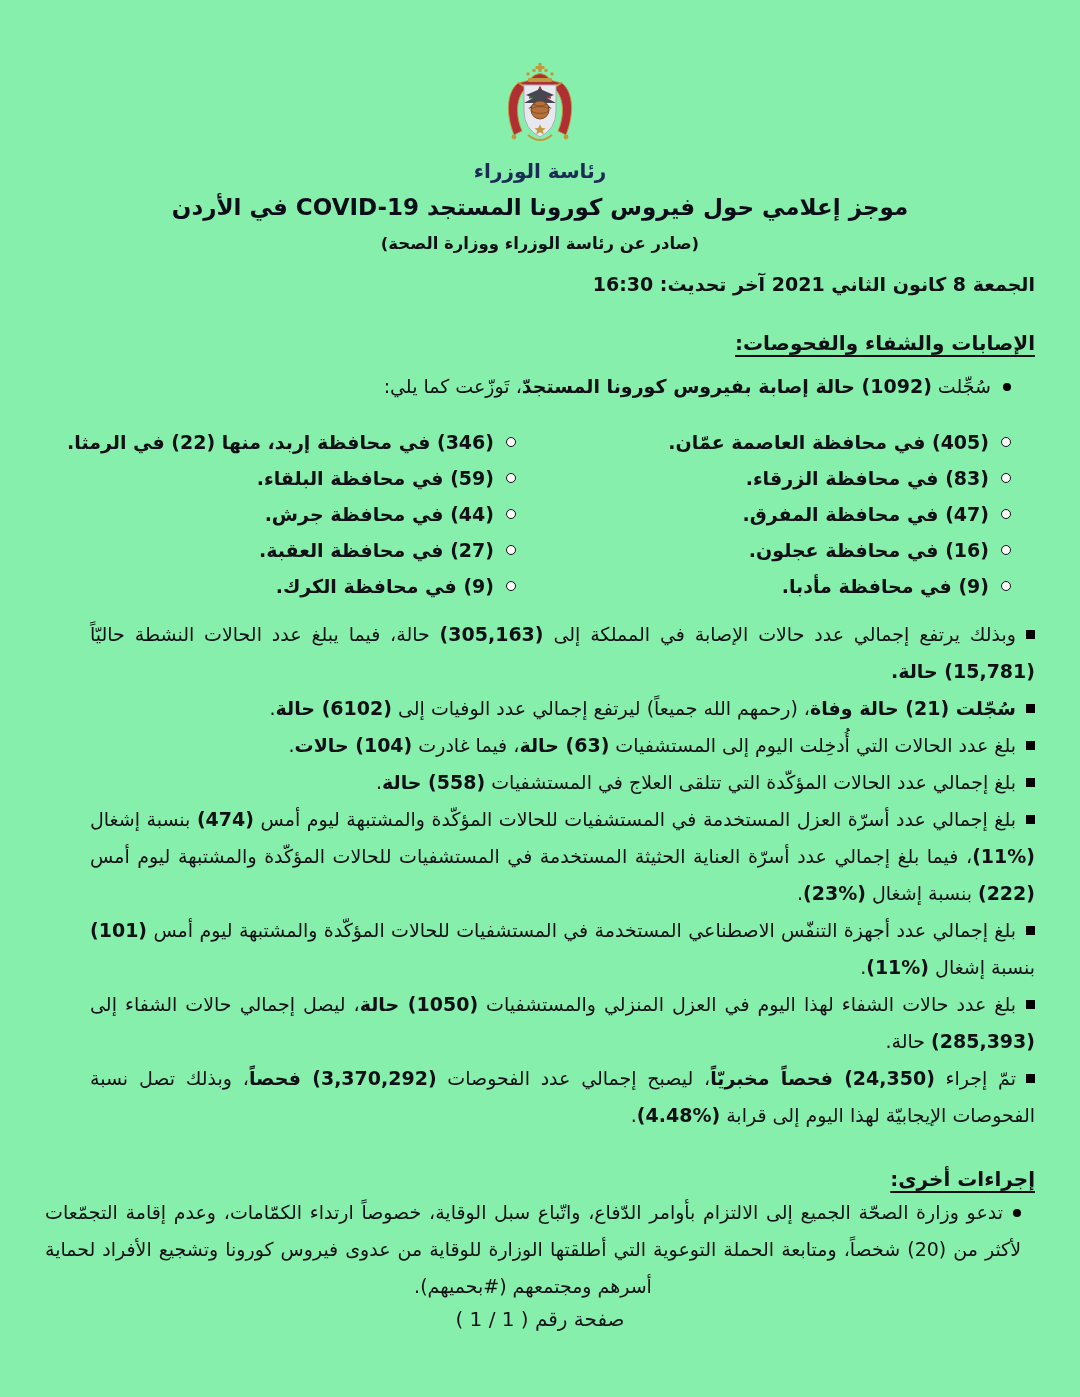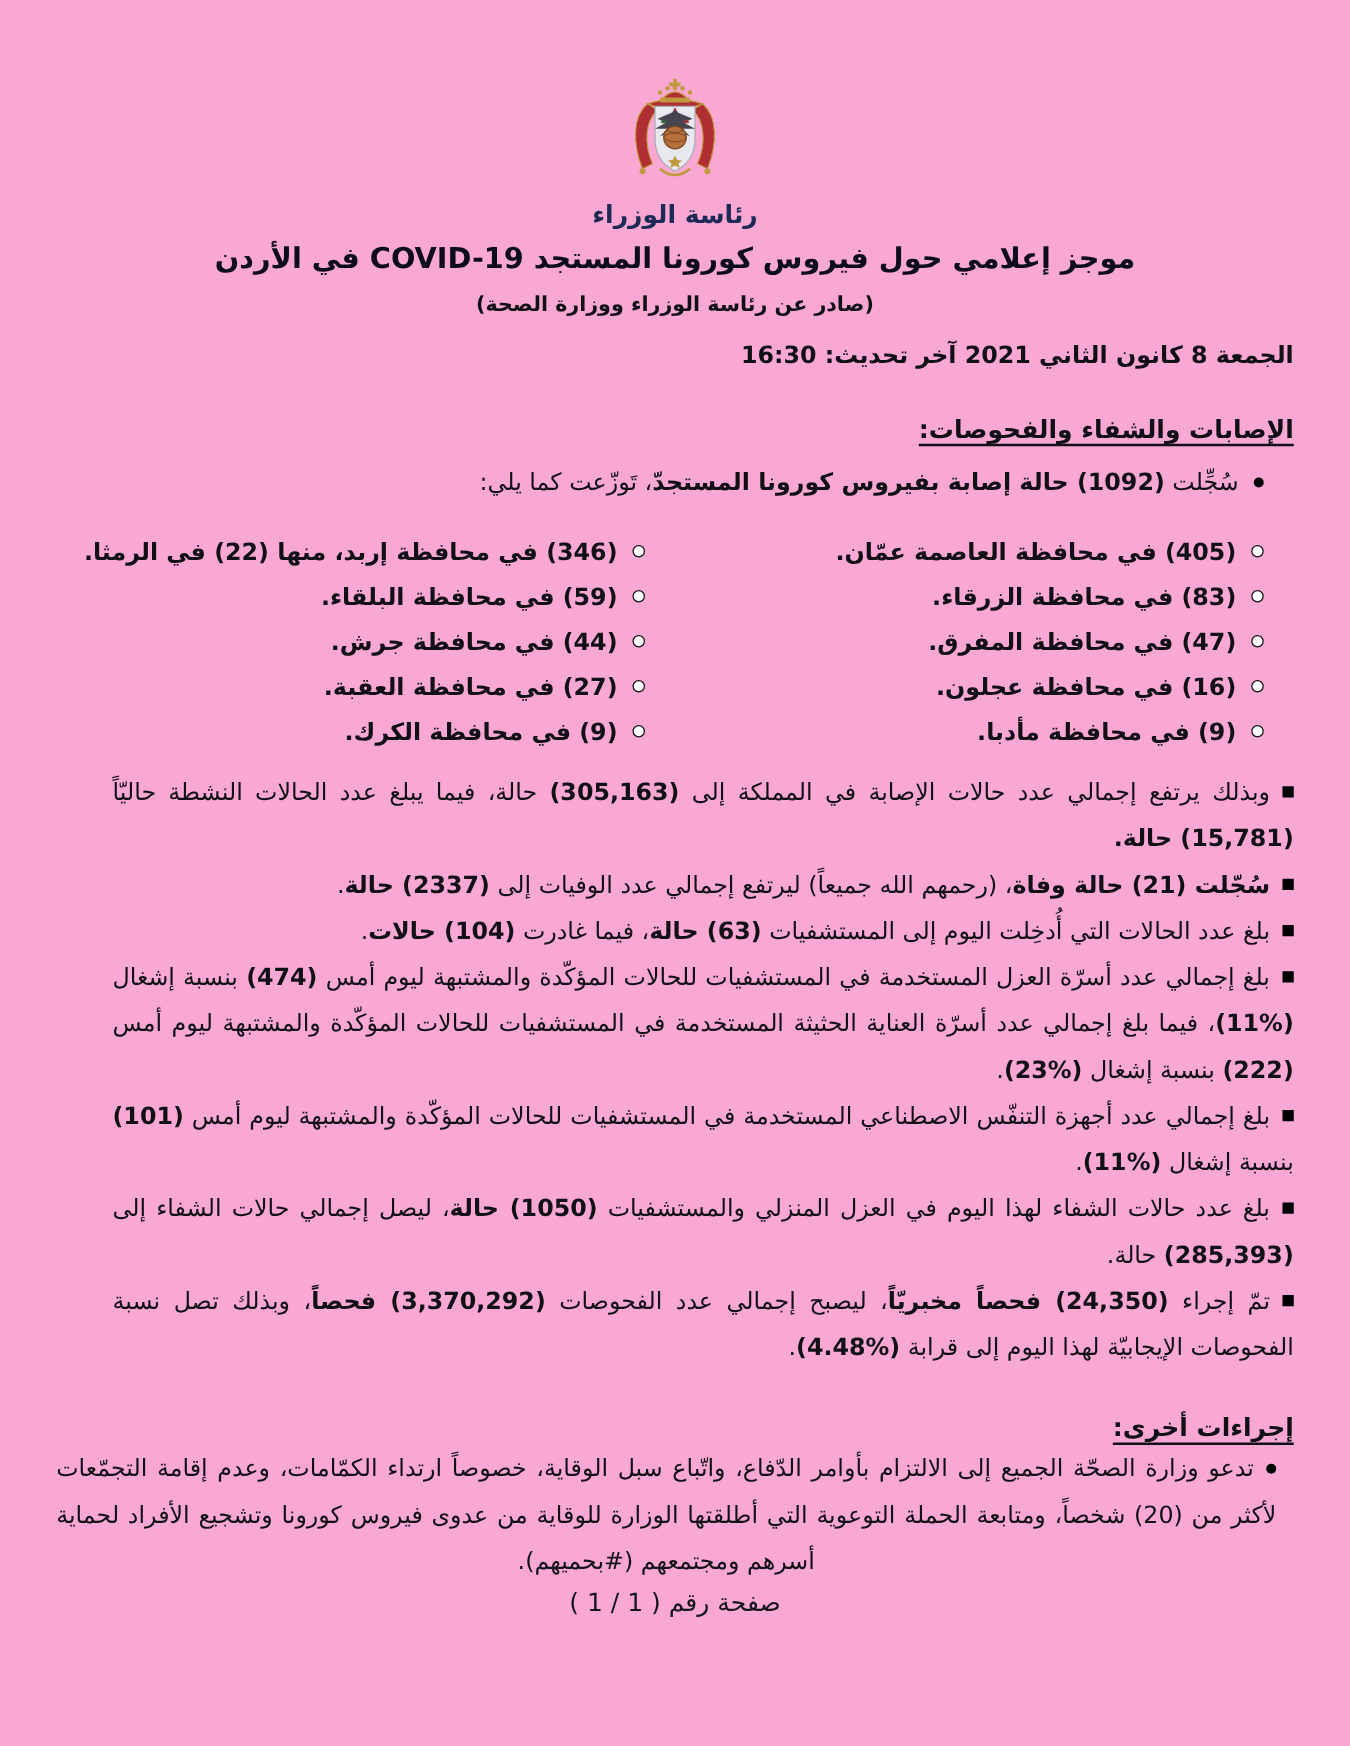--- a/index.html
+++ b/index.html
@@ -1,20 +1,20 @@
 <!DOCTYPE html>
 <html lang="ar" dir="rtl"><head>
 <meta charset="utf-8">
 <style>
   html,body{margin:0;padding:0;background:#ffffff;}
   .page{
     position:relative;
     width:1080px;height:1397px;
     margin:0 auto;
-    background:#f9a8d4;
+    background:#86efac;
     color:#101016;
     font-family:"DejaVu Sans", sans-serif;
     direction:rtl;
     box-sizing:border-box;
     padding:60px 45px 0 45px;
     overflow:hidden;
   }
   b{font-weight:700;}
   
   .logo-wrap{text-align:center;}
@@ -172,22 +172,23 @@
       <div class="gov-item"><span class="o-marker"></span><span>(346) في محافظة إربد، منها (22) في الرمثا.</span></div>
       <div class="gov-item"><span class="o-marker"></span><span>(59) في محافظة البلقاء.</span></div>
       <div class="gov-item"><span class="o-marker"></span><span>(44) في محافظة جرش.</span></div>
       <div class="gov-item"><span class="o-marker"></span><span>(27) في محافظة العقبة.</span></div>
       <div class="gov-item"><span class="o-marker"></span><span>(9) في محافظة الكرك.</span></div>
     </div>
   </div>
 
   <div class="stats">
     <p class="stat-p"><span class="sq-marker"></span><span><span>وبذلك يرتفع إجمالي عدد حالات الإصابة في المملكة إلى </span><b>(305,163)</b><span> حالة، فيما يبلغ عدد الحالات النشطة حاليّاً </span><b>(15,781) حالة.</b></span></p>
-    <p class="stat-p"><span class="sq-marker"></span><span><b>سُجّلت (21) حالة وفاة</b><span>، (رحمهم الله جميعاً) ليرتفع إجمالي عدد الوفيات إلى </span><b>(2337) حالة</b><span>.</span></span></p>
+    <p class="stat-p"><span class="sq-marker"></span><span><b>سُجّلت (21) حالة وفاة</b><span>، (رحمهم الله جميعاً) ليرتفع إجمالي عدد الوفيات إلى </span><b>(6102) حالة</b><span>.</span></span></p>
     <p class="stat-p"><span class="sq-marker"></span><span><span>بلغ عدد الحالات التي أُدخِلت اليوم إلى المستشفيات </span><b>(63) حالة</b><span>، فيما غادرت </span><b>(104) حالات</b><span>.</span></span></p>
+    <p class="stat-p"><span class="sq-marker"></span><span><span>بلغ إجمالي عدد الحالات المؤكّدة التي تتلقى العلاج في المستشفيات </span><b>(558) حالة</b><span>.</span></span></p>
     <p class="stat-p"><span class="sq-marker"></span><span><span>بلغ إجمالي عدد أسرّة العزل المستخدمة في المستشفيات للحالات المؤكّدة والمشتبهة ليوم أمس </span><b>(474)</b><span> بنسبة إشغال </span><b>(%11)</b><span>، فيما بلغ إجمالي عدد أسرّة العناية الحثيثة المستخدمة في المستشفيات للحالات المؤكّدة والمشتبهة ليوم أمس </span><b>(222)</b><span> بنسبة إشغال </span><b>(%23)</b><span>.</span></span></p>
     <p class="stat-p"><span class="sq-marker"></span><span><span>بلغ إجمالي عدد أجهزة التنفّس الاصطناعي المستخدمة في المستشفيات للحالات المؤكّدة والمشتبهة ليوم أمس </span><b>(101)</b><span> بنسبة إشغال </span><b>(%11)</b><span>.</span></span></p>
     <p class="stat-p"><span class="sq-marker"></span><span><span>بلغ عدد حالات الشفاء لهذا اليوم في العزل المنزلي والمستشفيات </span><b>(1050) حالة</b><span>، ليصل إجمالي حالات الشفاء إلى </span><b>(285,393)</b><span> حالة.</span></span></p>
     <p class="stat-p"><span class="sq-marker"></span><span><span>تمّ إجراء </span><b>(24,350) فحصاً مخبريّاً</b><span>، ليصبح إجمالي عدد الفحوصات </span><b>(3,370,292) فحصاً</b><span>، وبذلك تصل نسبة الفحوصات الإيجابيّة لهذا اليوم إلى قرابة </span><b>(%4.48)</b><span>.</span></span></p>
   </div>
 
   <div class="section-heading">إجراءات أخرى:</div>
 
   <p class="advice-p"><span class="dot-marker"></span><span><span>تدعو وزارة الصحّة الجميع إلى الالتزام بأوامر الدّفاع، واتّباع سبل الوقاية، خصوصاً ارتداء الكمّامات، وعدم إقامة التجمّعات لأكثر من (20) شخصاً، ومتابعة الحملة التوعوية التي أطلقتها الوزارة للوقاية من عدوى فيروس كورونا وتشجيع الأفراد لحماية أسرهم ومجتمعهم (#بحميهم).</span></span></p>
 

